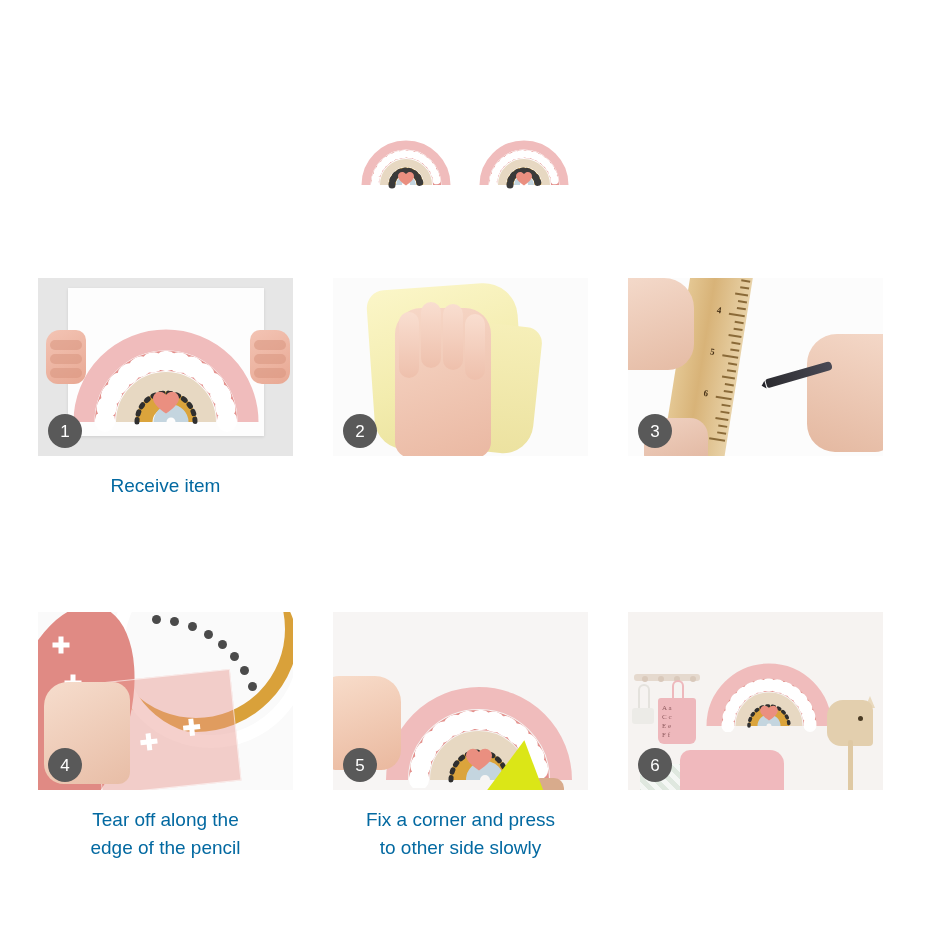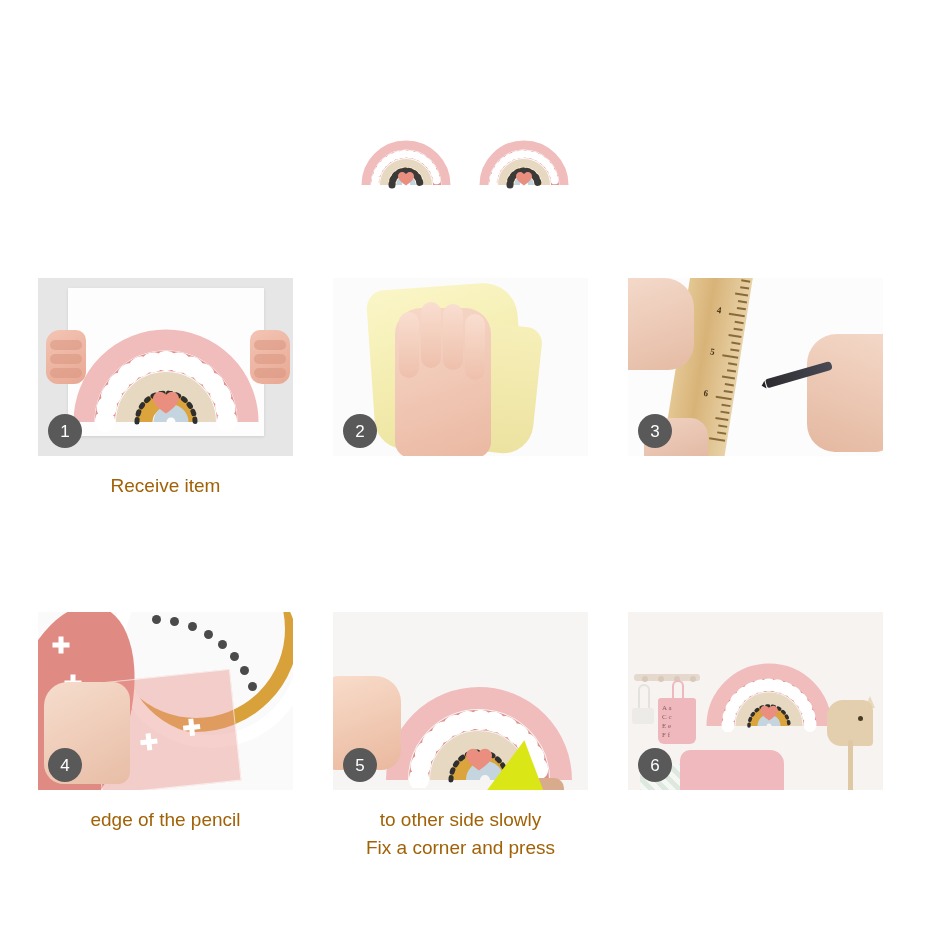--- a/index.html
+++ b/index.html
@@ -68,21 +68,21 @@
     justify-content: center;
     z-index: 40;
     line-height: 1;
   }
 
   .caption {
     margin-top: 16px;
     text-align: center;
     font-size: 19px;
     line-height: 28px;
-    color: #a16207;
+    color: #0369a1;
     font-weight: 400;
   }
 
   
   .p1 { background: #e6e6e6; }
   .p1 .sheet {
     position: absolute;
     left: 30px; top: 10px;
     width: 196px; height: 148px;
     background: #fdfdfd;
@@ -475,20 +475,21 @@
       <div class="cross" style="left:14px;top:24px"></div>
       <div class="cross" style="left:26px;top:62px"></div>
       <div class="film">
         <div class="cross" style="left:42px;top:54px"></div>
         <div class="cross" style="left:86px;top:44px"></div>
       </div>
       <div class="hand"></div>
       <div class="badge">4</div>
     </div>
     <div class="caption">
+      <div>Tear off along the</div>
       <div>edge of the pencil</div>
     </div>
   </div>
 
   <div class="cell row2">
     <div class="panel p5">
       <svg class="rb" viewBox="0 0 196 150">
         <path d="M16 142 A82 82 0 0 1 180 142" fill="none" stroke="#f0bcbc" stroke-width="22"></path>
         <path d="M38 142 A60 60 0 0 1 158 142" fill="none" stroke="#e3908c" stroke-width="20"></path>
         <path d="M38 142 A60 60 0 0 1 158 142" fill="none" stroke="#ffffff" stroke-width="20" stroke-dasharray="2.5 11" stroke-linecap="round"></path>
@@ -497,22 +498,22 @@
         <path d="M70 142 A28 28 0 0 1 126 142" fill="none" stroke="#2f2f2f" stroke-width="5" stroke-dasharray="2.5 5.5" stroke-linecap="round"></path>
         <path d="M92 142 A12 12 0 0 1 116 142" fill="none" stroke="#c4d5df" stroke-width="14"></path>
         <path d="M98 114 c-5-6.5-13-2.5-13 3.6 0 5.6 7.2 10.8 13 15 5.8-4.2 13-9.4 13-15 0-6.1-8-10.1-13-3.6z" fill="#ea8f80"></path>
       </svg>
       <div class="hand"></div>
       <div class="thumb2"></div>
       <div class="squeegee"></div>
       <div class="badge">5</div>
     </div>
     <div class="caption">
+      <div>Fix a corner and press</div>
       <div>to other side slowly</div>
-      <div>Fix a corner and press</div>
     </div>
   </div>
 
   <div class="cell row2">
     <div class="panel p6">
       <svg class="rb" viewBox="0 0 130 102">
         <path d="M10 96 A55 55 0 0 1 120 96" fill="none" stroke="#f0bcbc" stroke-width="15"></path>
         <path d="M24 96 A41 41 0 0 1 106 96" fill="none" stroke="#e3908c" stroke-width="13"></path>
         <path d="M24 96 A41 41 0 0 1 106 96" fill="none" stroke="#ffffff" stroke-width="13" stroke-dasharray="2 7" stroke-linecap="round"></path>
         <path d="M38 96 A27 27 0 0 1 92 96" fill="none" stroke="#e7d8c2" stroke-width="13"></path>

